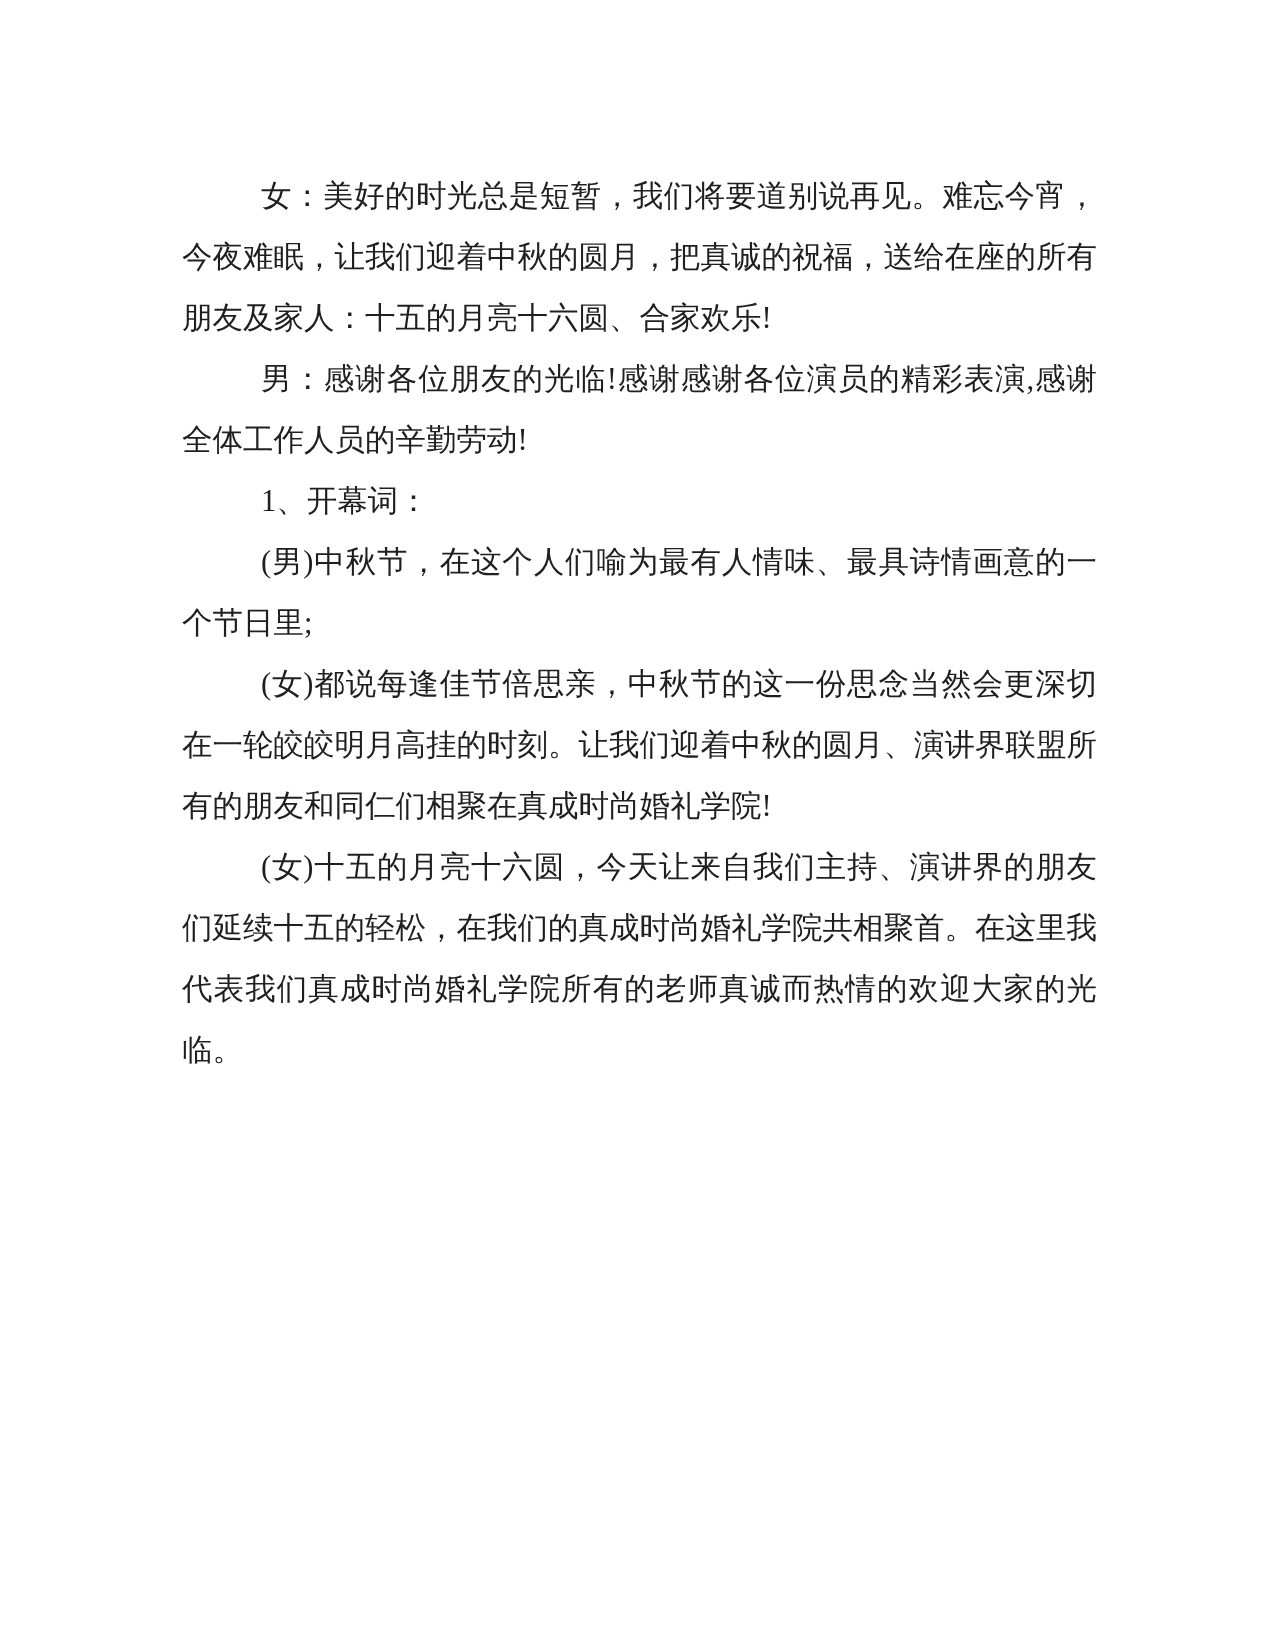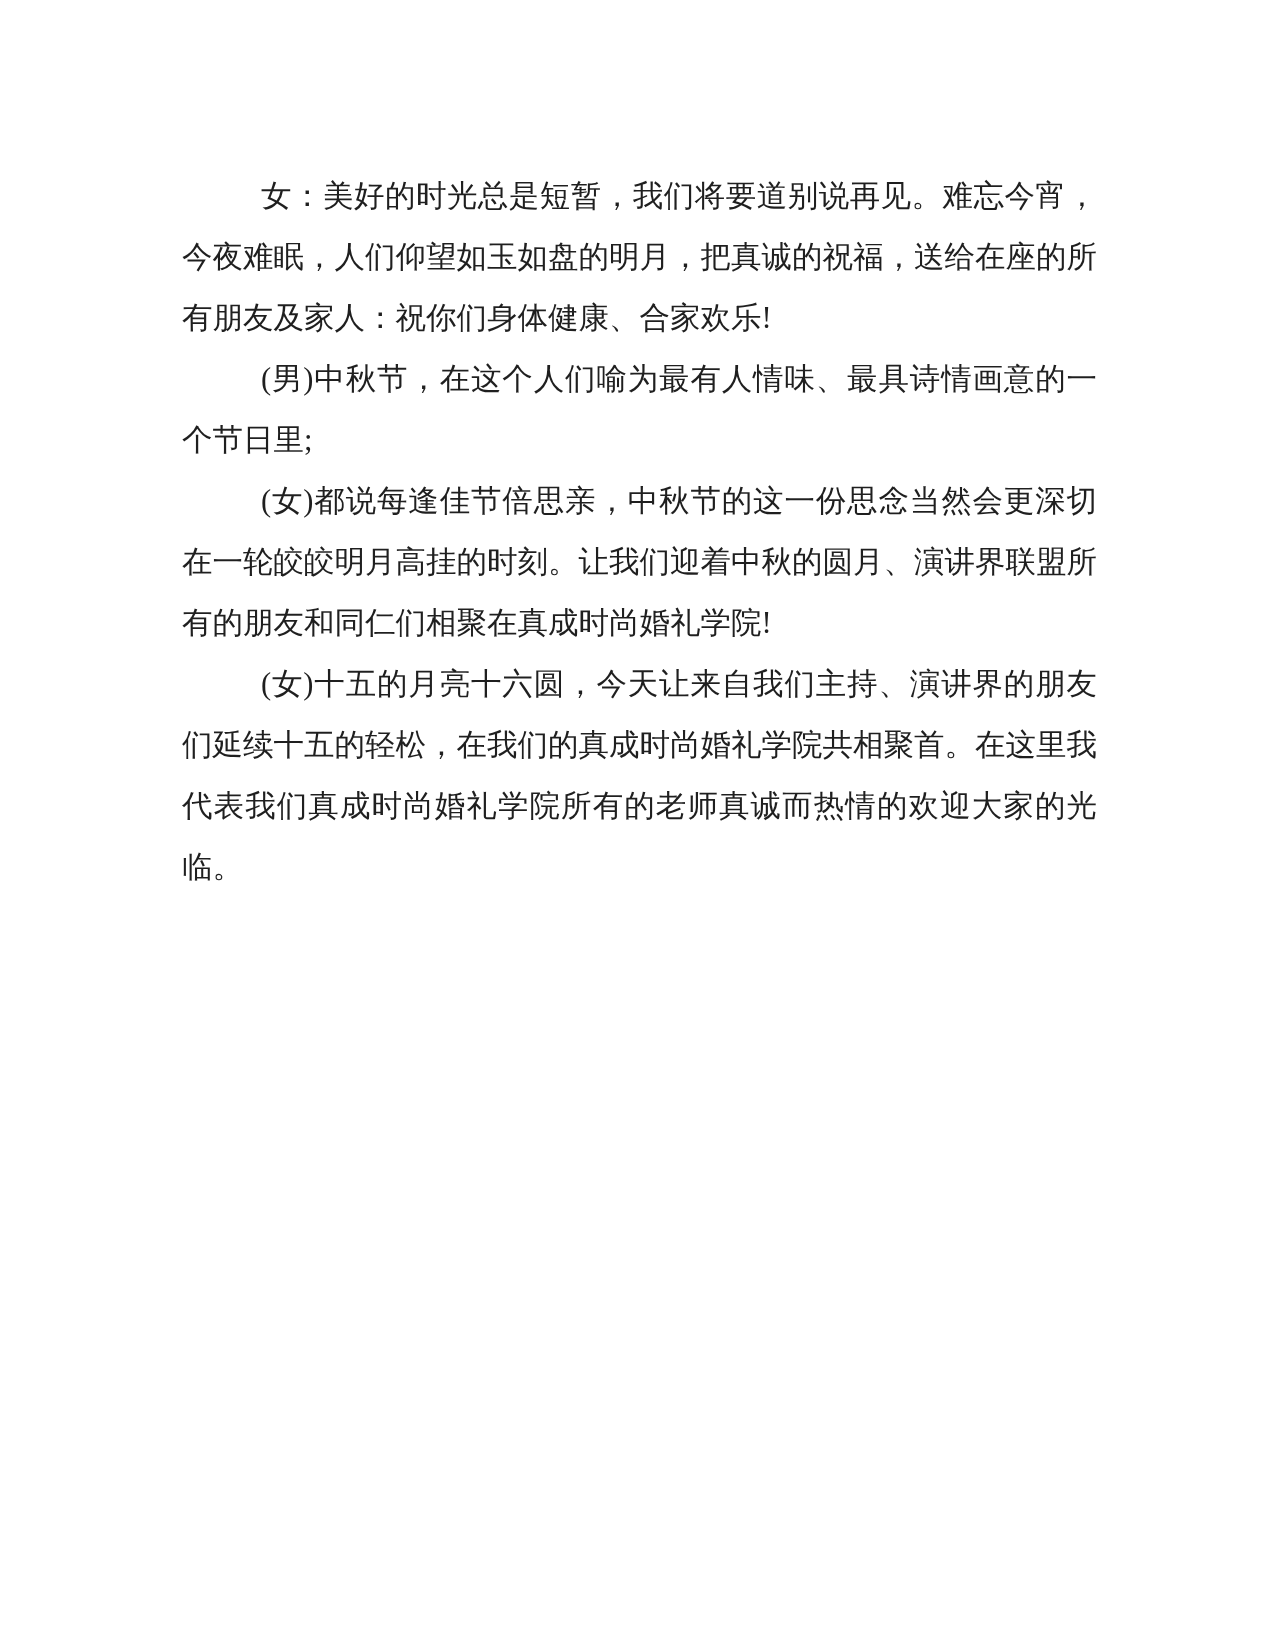--- a/index.html
+++ b/index.html
@@ -27,18 +27,20 @@
   .doc-body p {
     margin: 0;
     text-indent: 79px;
   }
 </style>
 </head>
 <body>
 
 <div class="page">
   <div class="doc-body">
-    <p>女：美好的时光总是短暂，我们将要道别说再见。难忘今宵，今夜难眠，人们仰望如玉如盘的明月，把真诚的祝福，送给在座的所有朋友及家人：祝你们身体健康、合家欢乐!</p>
+    <p>女：美好的时光总是短暂，我们将要道别说再见。难忘今宵，今夜难眠，让我们迎着中秋的圆月，把真诚的祝福，送给在座的所有朋友及家人：十五的月亮十六圆、合家欢乐!</p>
+    <p>男：感谢各位朋友的光临!感谢感谢各位演员的精彩表演,感谢全体工作人员的辛勤劳动!</p>
+    <p>1、开幕词：</p>
     <p>(男)中秋节，在这个人们喻为最有人情味、最具诗情画意的一个节日里;</p>
     <p>(女)都说每逢佳节倍思亲，中秋节的这一份思念当然会更深切在一轮皎皎明月高挂的时刻。让我们迎着中秋的圆月、演讲界联盟所有的朋友和同仁们相聚在真成时尚婚礼学院!</p>
     <p>(女)十五的月亮十六圆，今天让来自我们主持、演讲界的朋友们延续十五的轻松，在我们的真成时尚婚礼学院共相聚首。在这里我代表我们真成时尚婚礼学院所有的老师真诚而热情的欢迎大家的光临。</p>
   </div>
 </div>
 
 </body></html>

